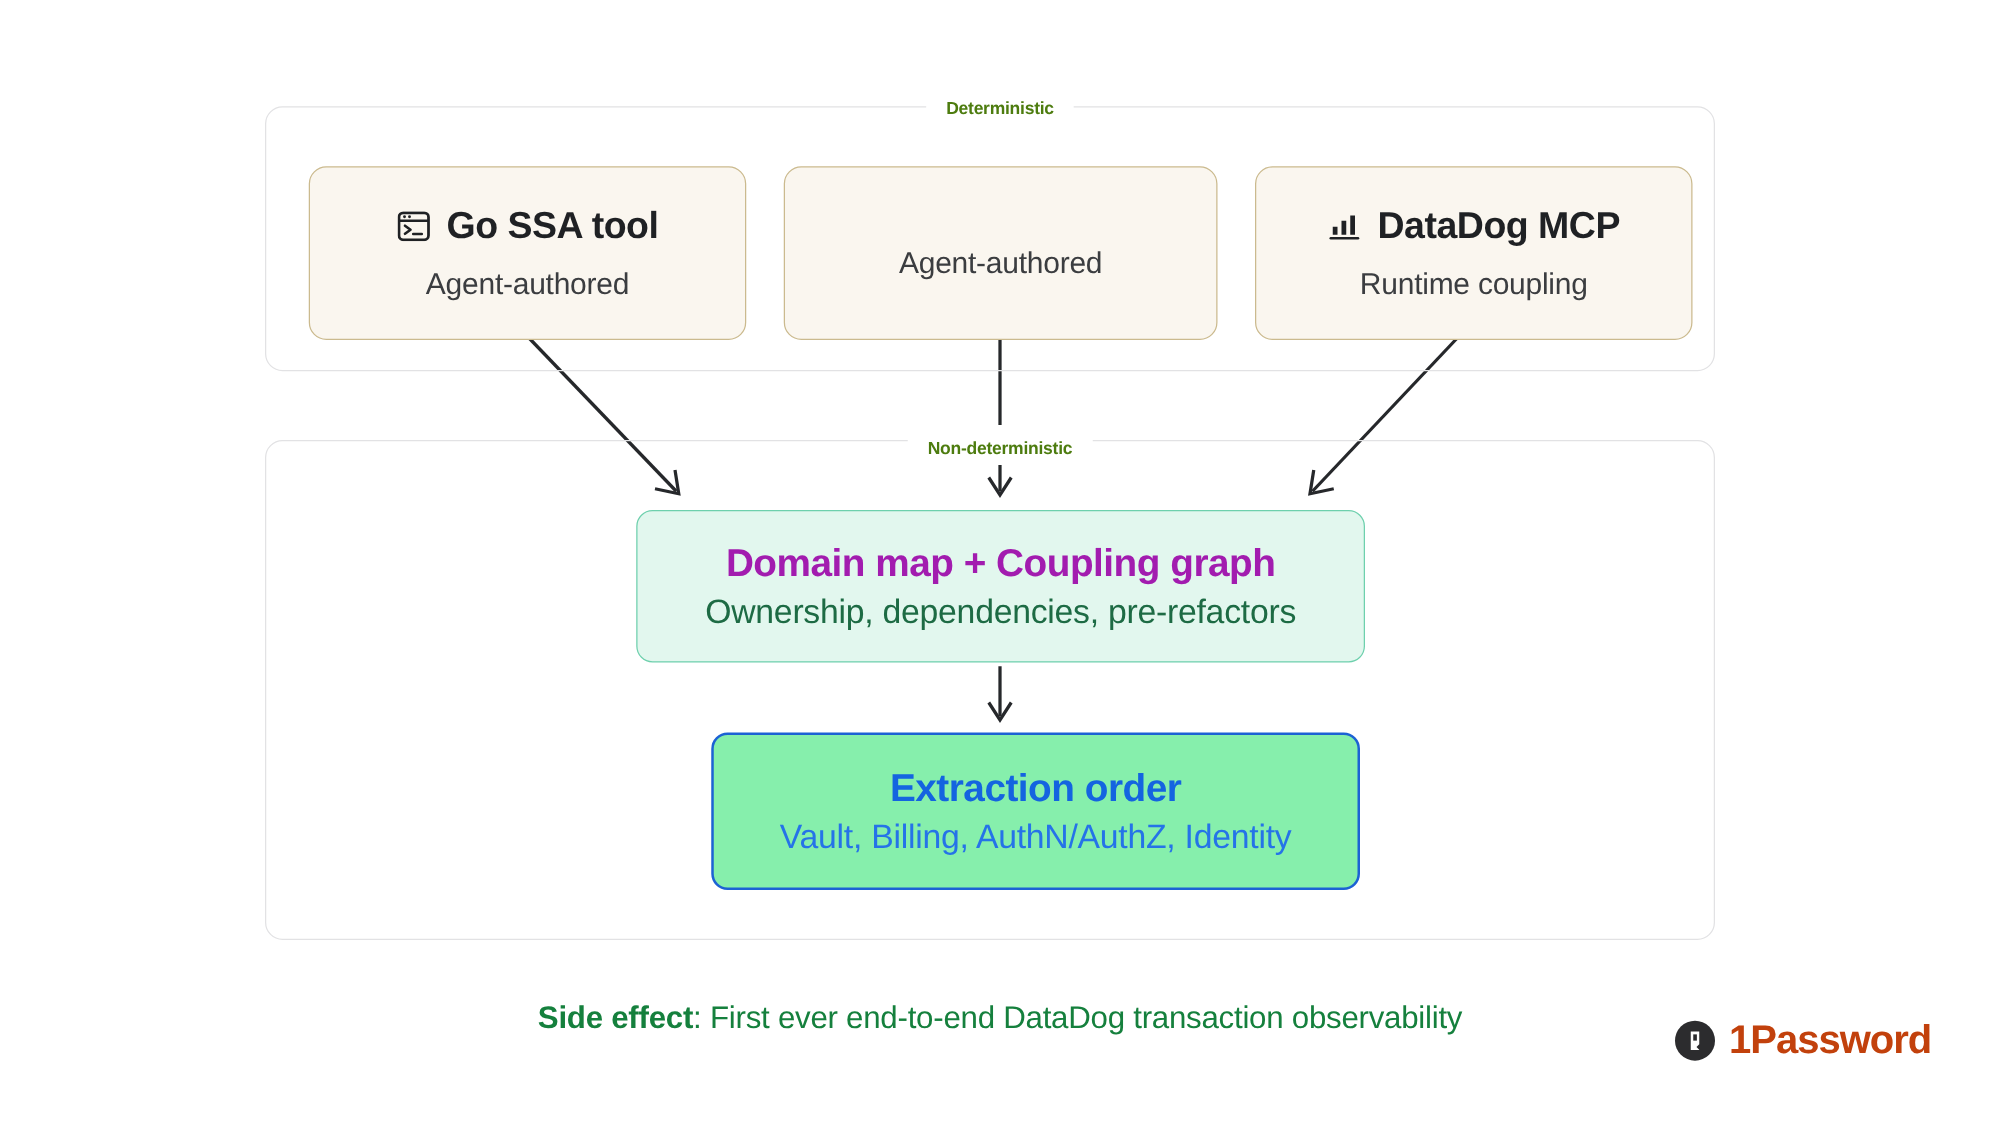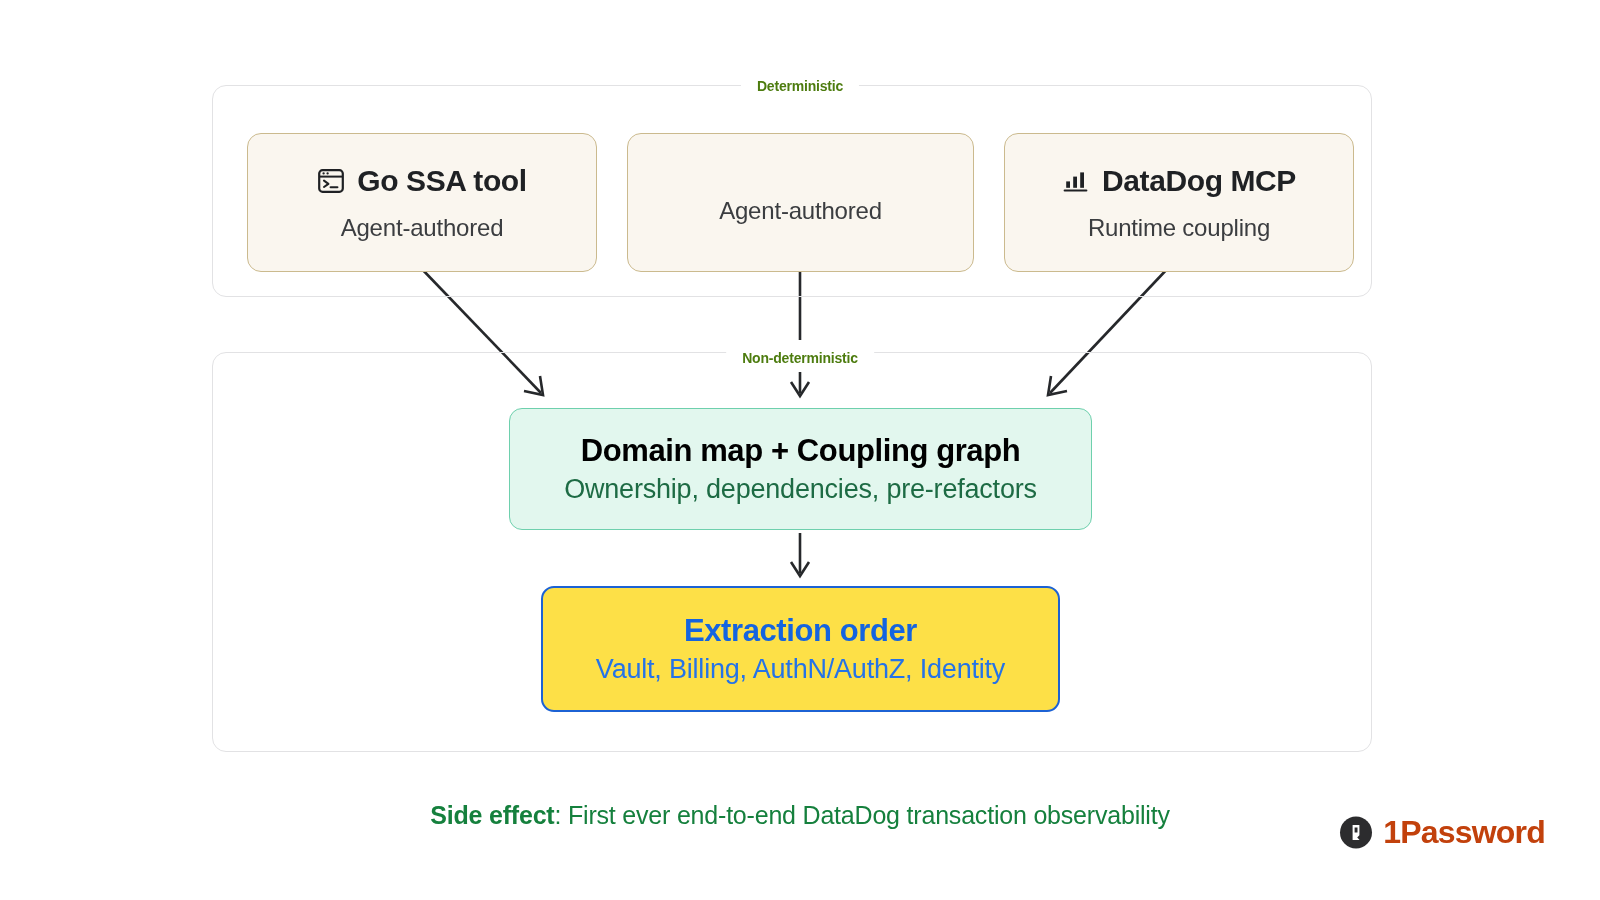--- a/index.html
+++ b/index.html
@@ -118,40 +118,40 @@
   }
   #result-box-domain {
     left: 509px;
     top: 408px;
     width: 583px;
     height: 122px;
     background: #e2f7ee;
     border: 1.8px solid #6ed0ad;
   }
   #result-box-order {
-    left: 541px;
+    left: 569px;
     top: 586px;
     width: 519px;
     height: 126px;
-    background: #fde047;
+    background: #86efac;
     border: 2.4px solid #1c62d4;
   }
   .result-title {
     font-size: 31px;
     font-weight: bold;
     letter-spacing: -0.4px;
     white-space: nowrap;
   }
   .result-sub {
     margin-top: 5px;
     font-size: 27px;
     letter-spacing: -0.2px;
     white-space: nowrap;
   }
-  #result-box-domain .result-title { color: #000000; }
+  #result-box-domain .result-title { color: #a21caf; }
   #result-box-domain .result-sub { color: #1d6b44; }
   #result-box-order .result-title { color: #1464e0; }
   #result-box-order .result-sub { color: #2573e8; }
 
   
   #footer-note {
     position: absolute;
     left: 800px;
     top: 815px;
     transform: translate(-50%, -50%);

